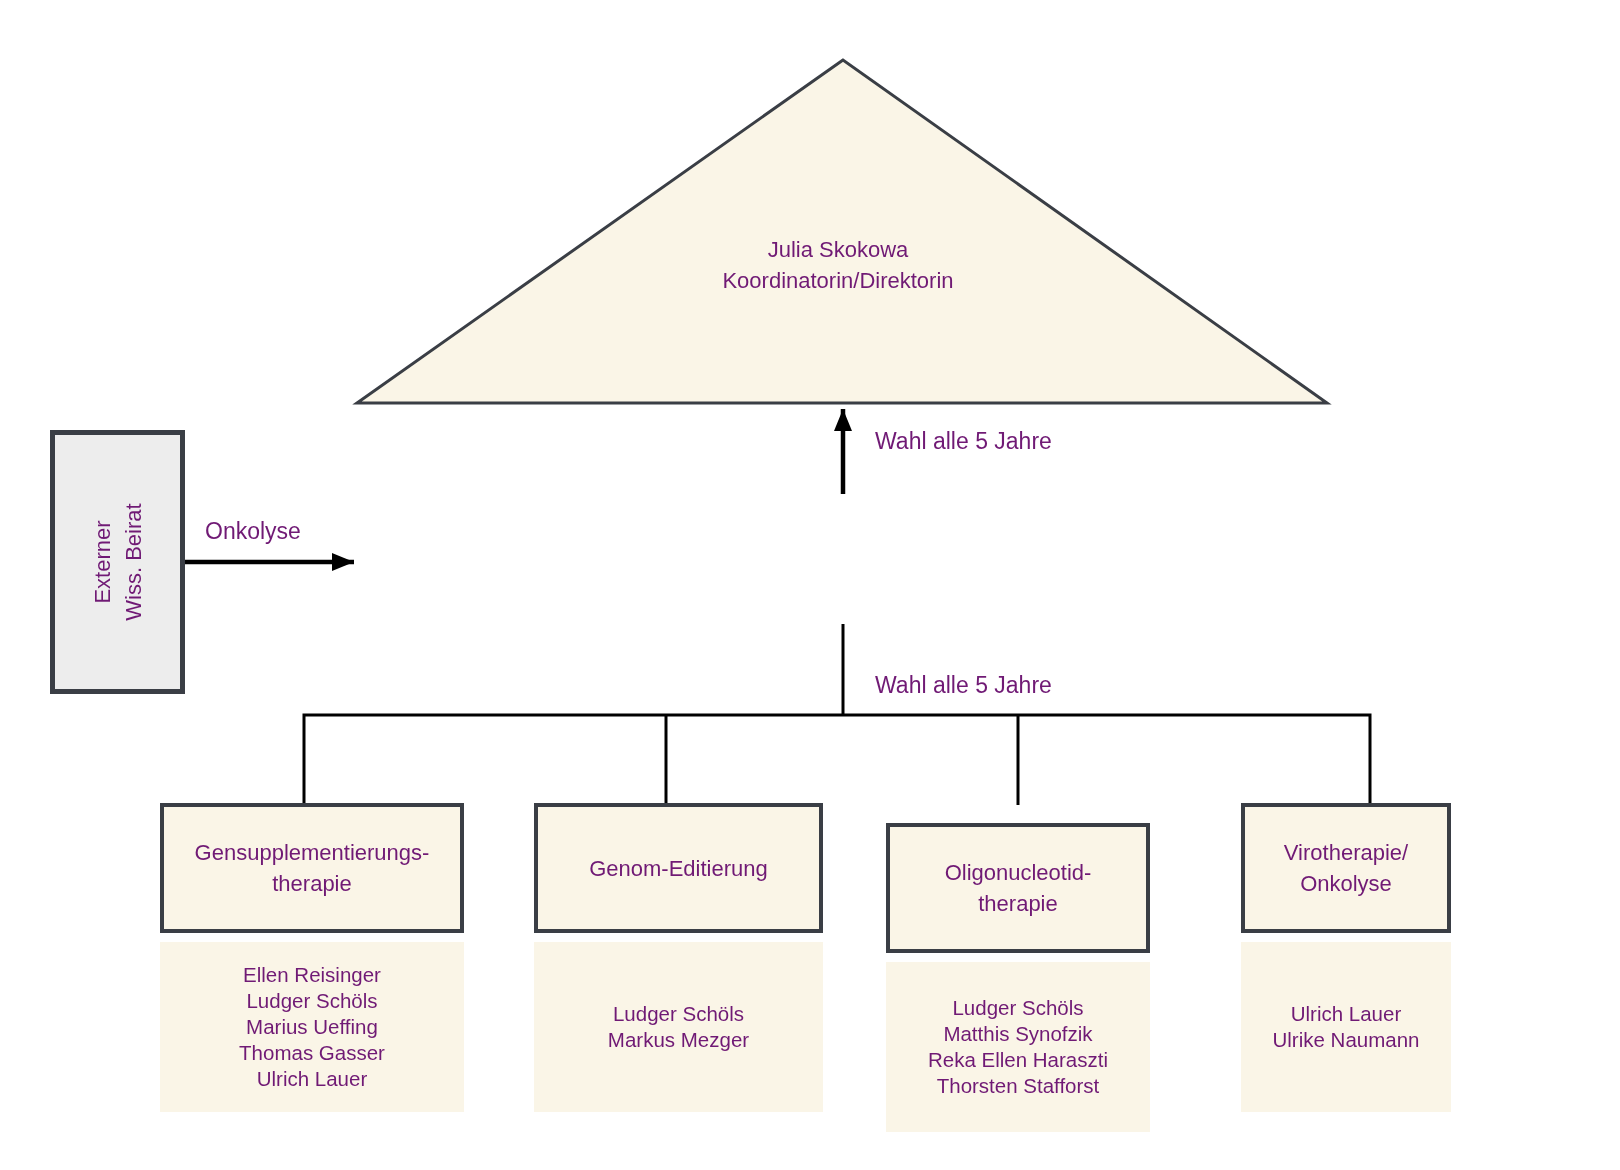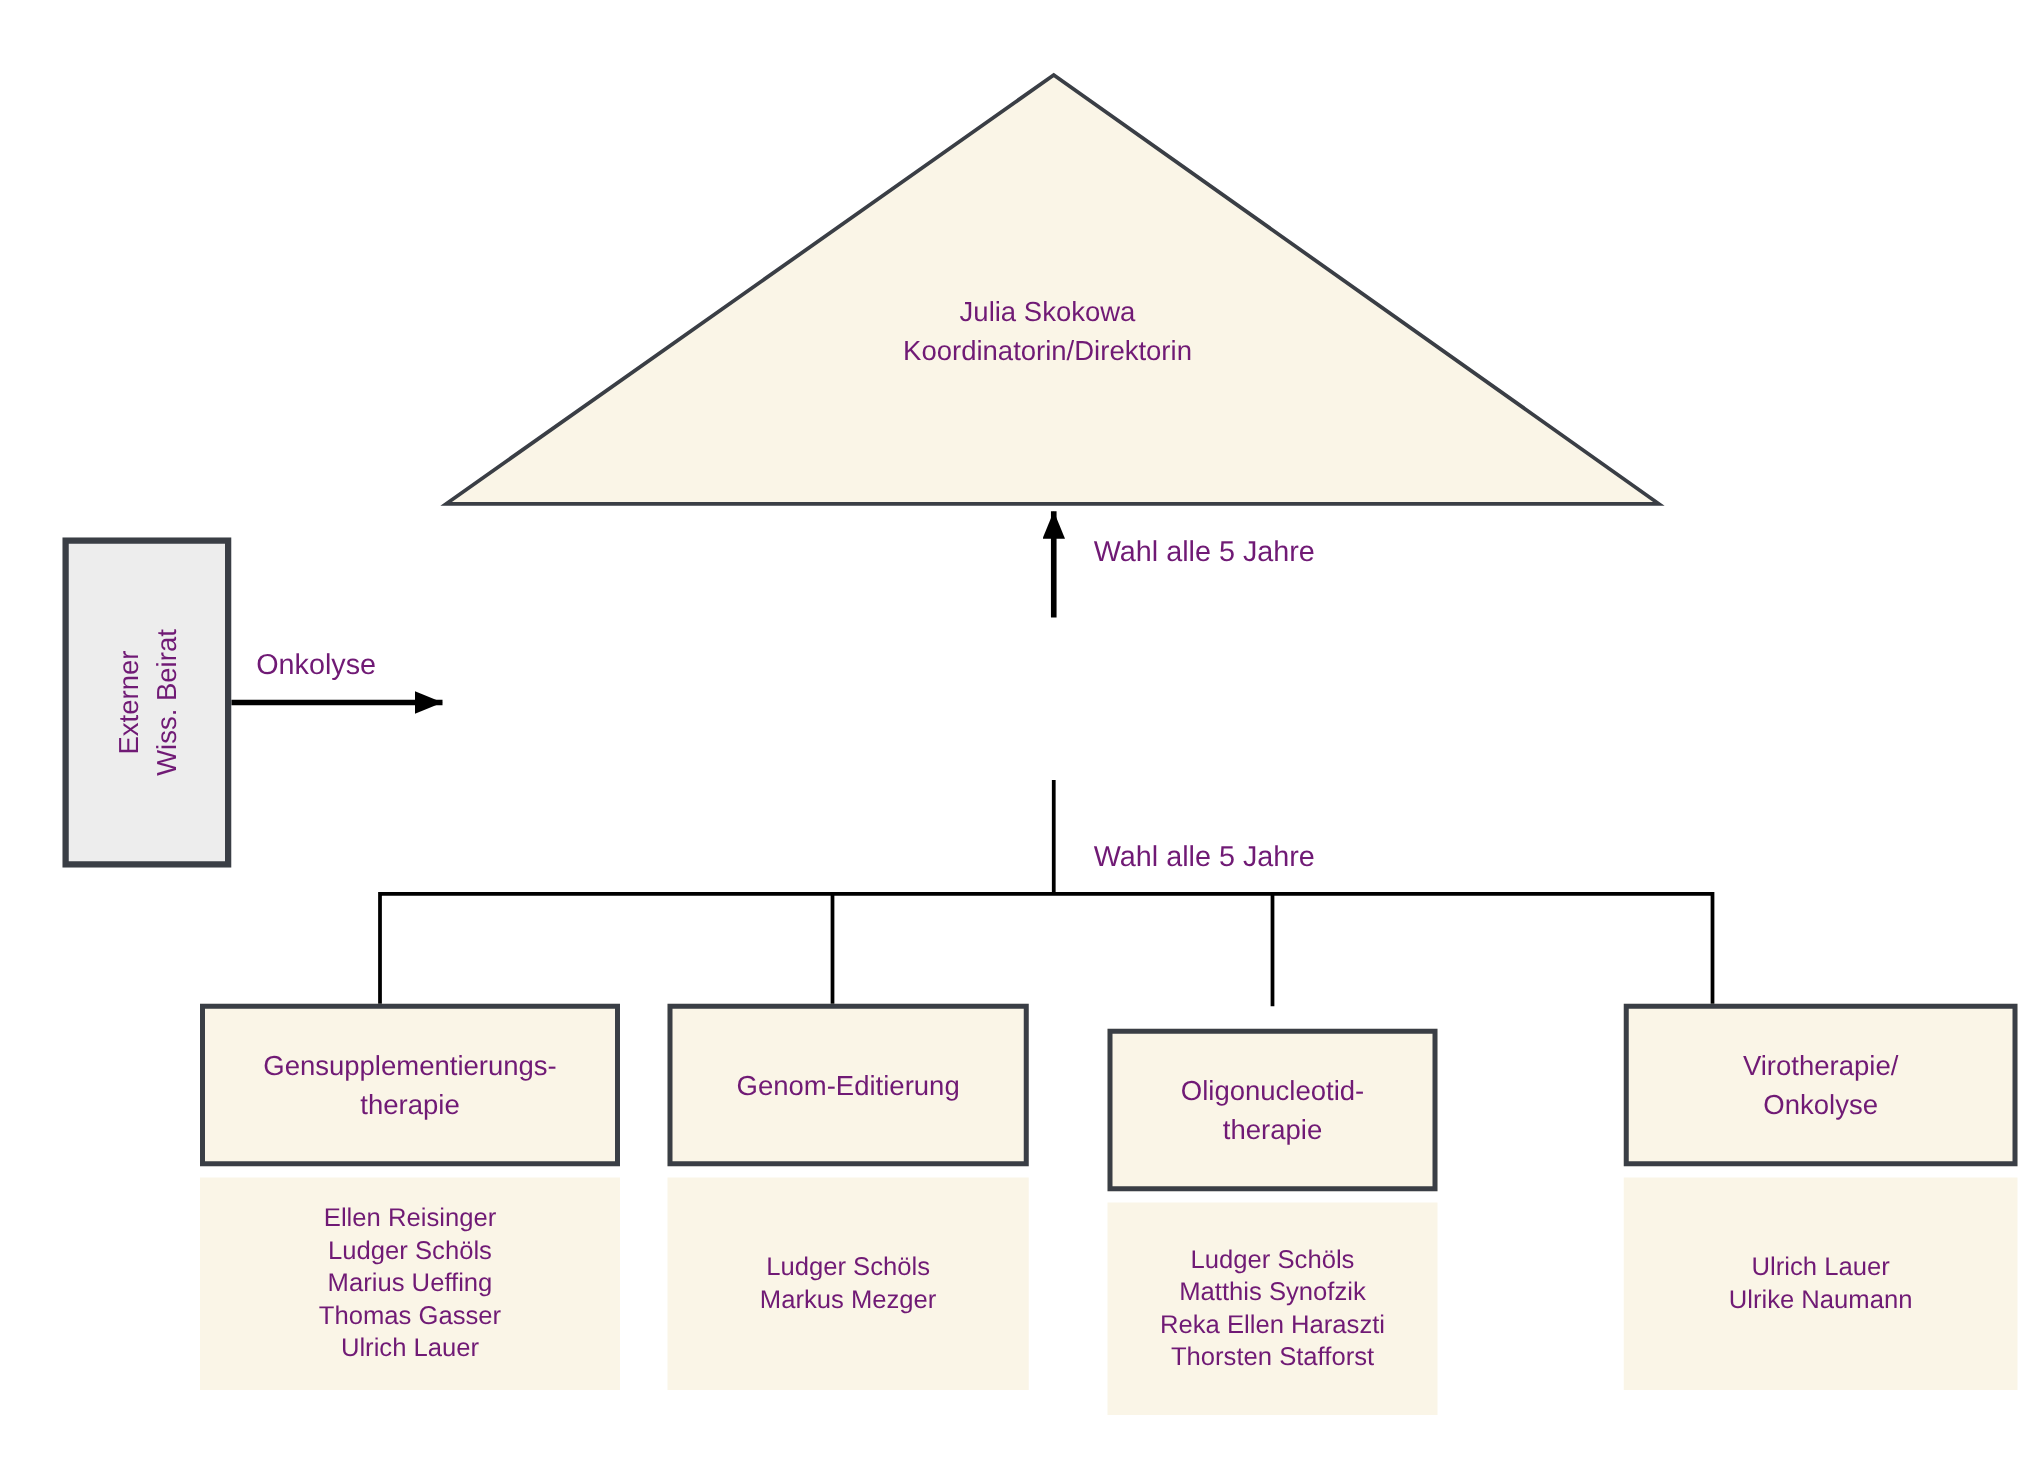--- a/index.html
+++ b/index.html
@@ -47,24 +47,24 @@
   }
   .edge-label{
     position:absolute;
     font-size:23px;line-height:26px;
     white-space:nowrap;
   }
   .lbl-wahl-top{left:875px;top:428px;}
   .lbl-wahl-bottom{left:875px;top:672px;}
   .lbl-beratung{left:205px;top:518px;}
   .branch-box{top:803px;height:130px;}
-  .bb1{left:160px;width:336px;}
+  .bb1{left:160px;width:304px;}
   .bb2{left:534px;width:289px;}
   .bb3{left:886px;width:264px;margin-top:20px;}
-  .bb4{left:1299px;width:315px;}
+  .bb4{left:1241px;width:210px;}
   .member-panel{
     position:absolute;top:942px;height:170px;
     background:#faf5e7;
     display:flex;flex-direction:column;align-items:center;justify-content:center;
     text-align:center;
   }
   .member-line{font-size:20.5px;line-height:26px;white-space:nowrap;}
 </style>
 </head>
 <body>

